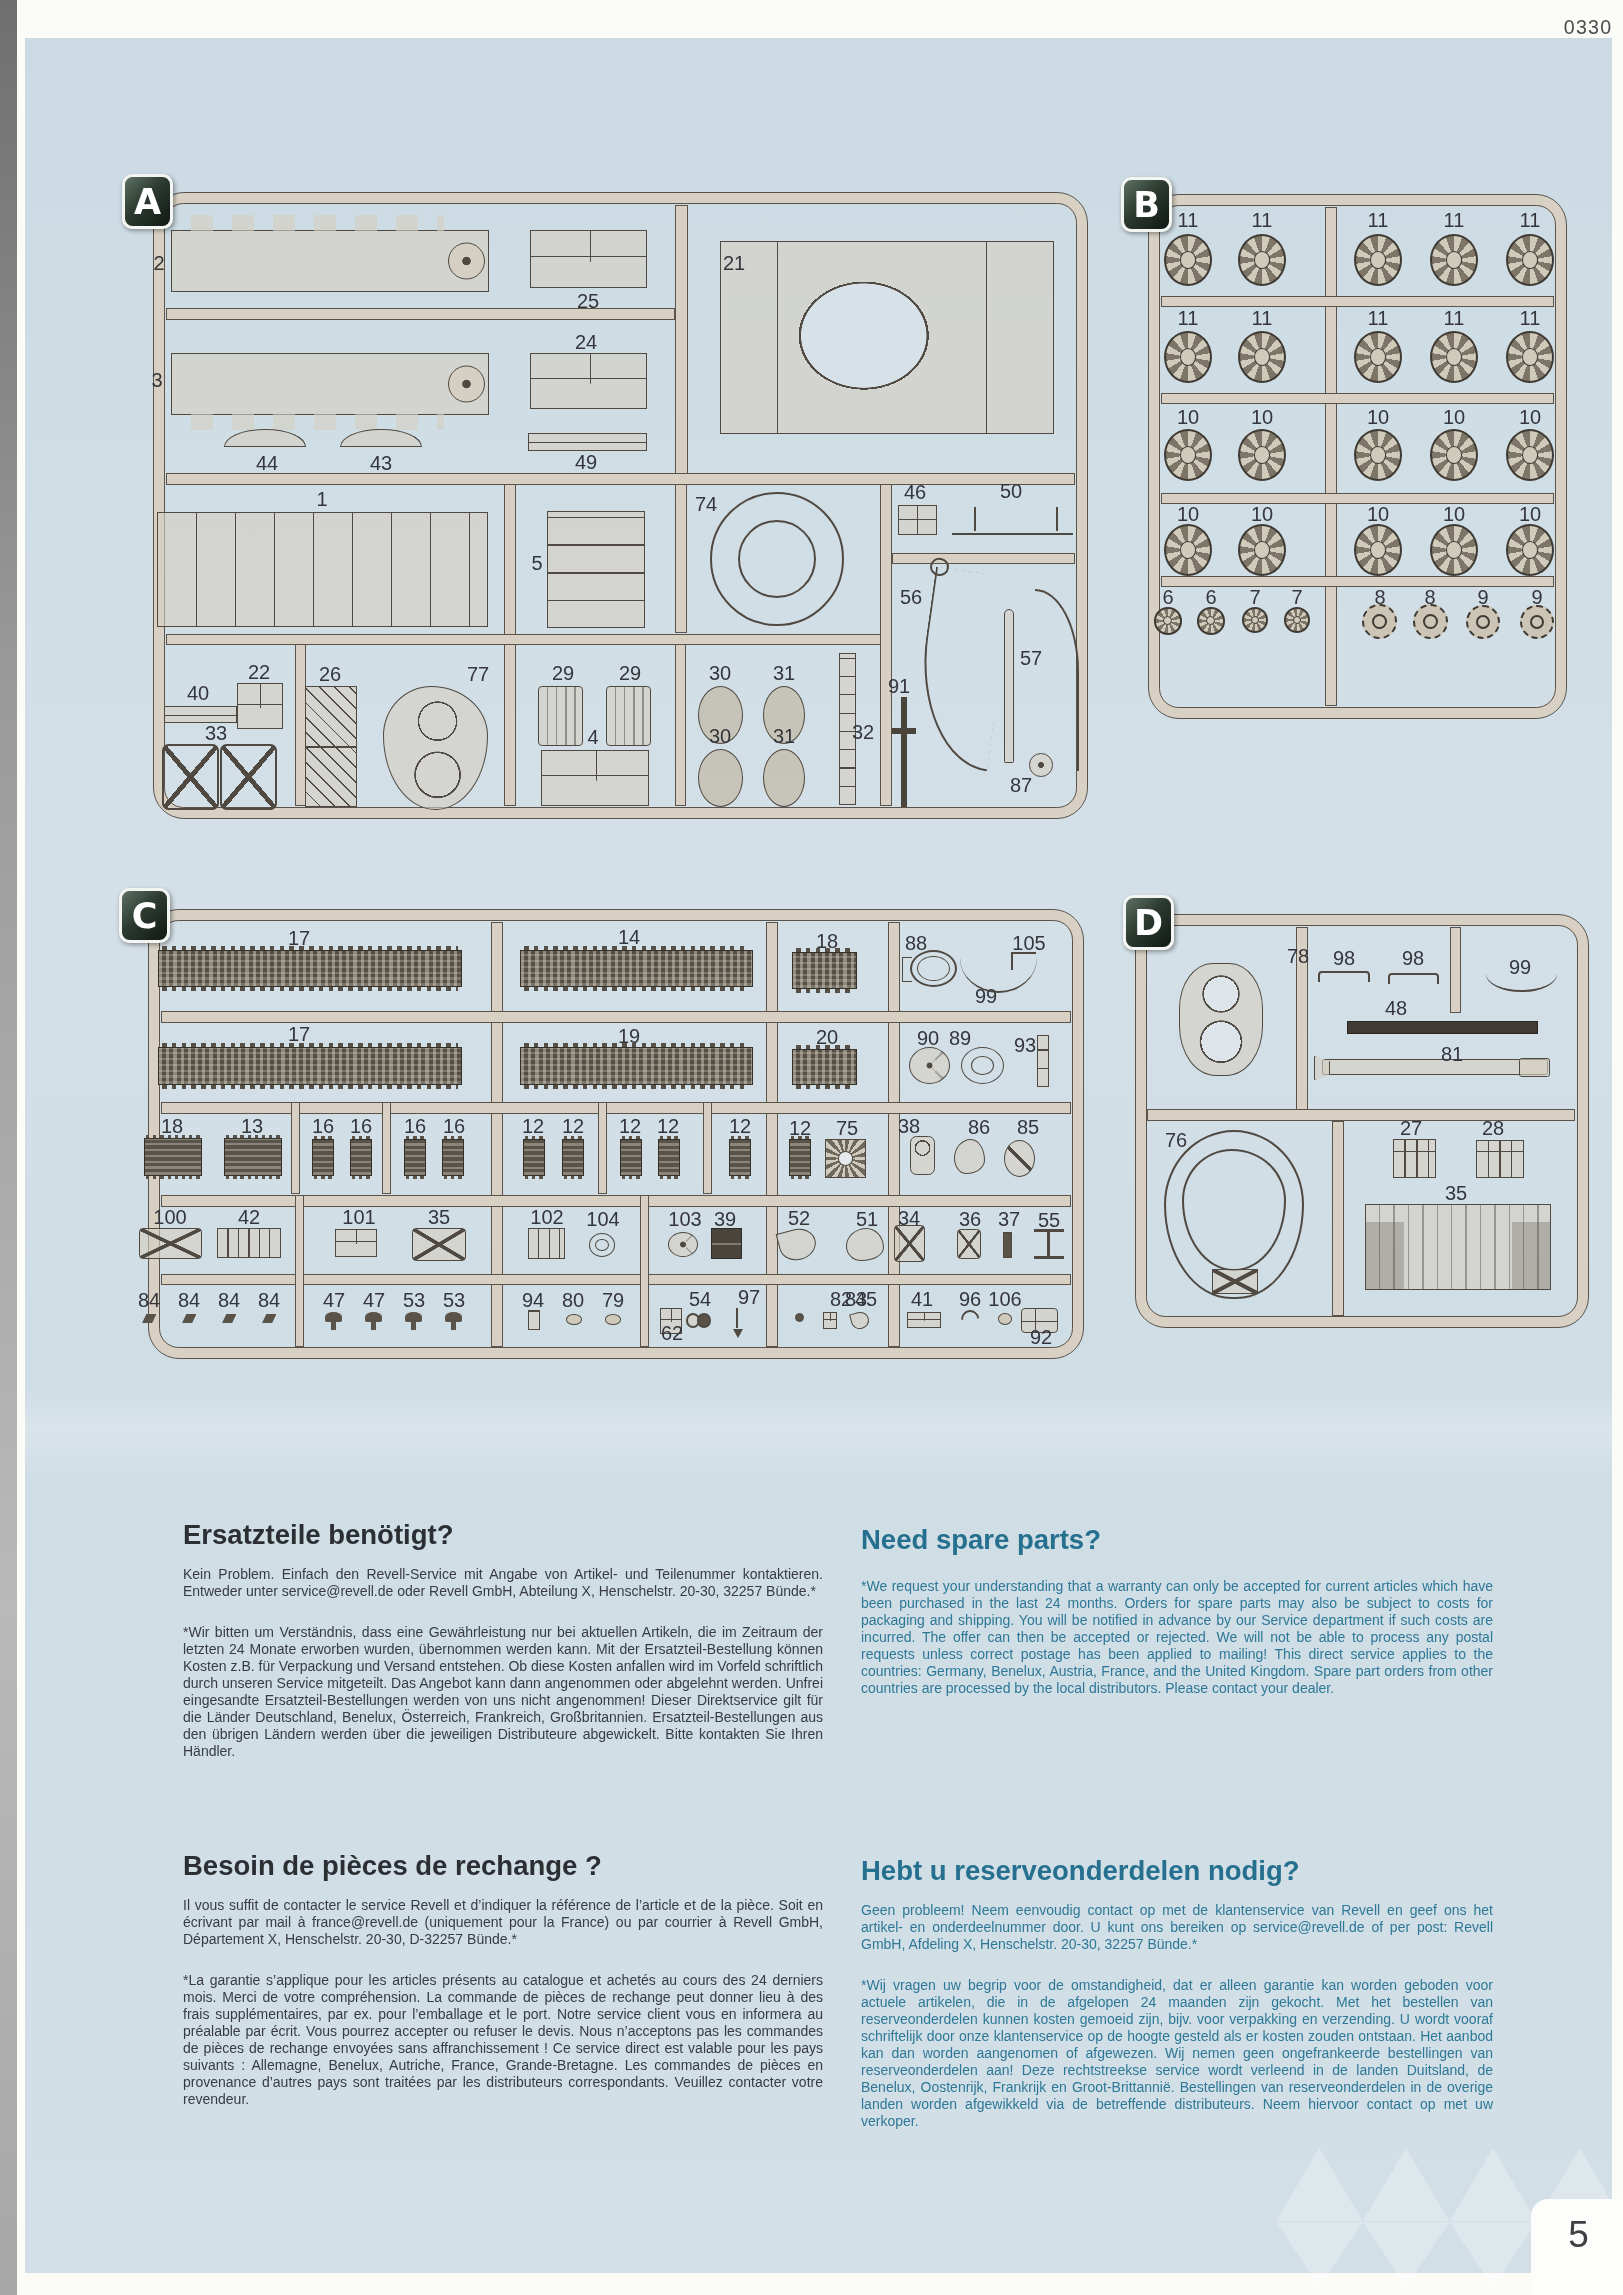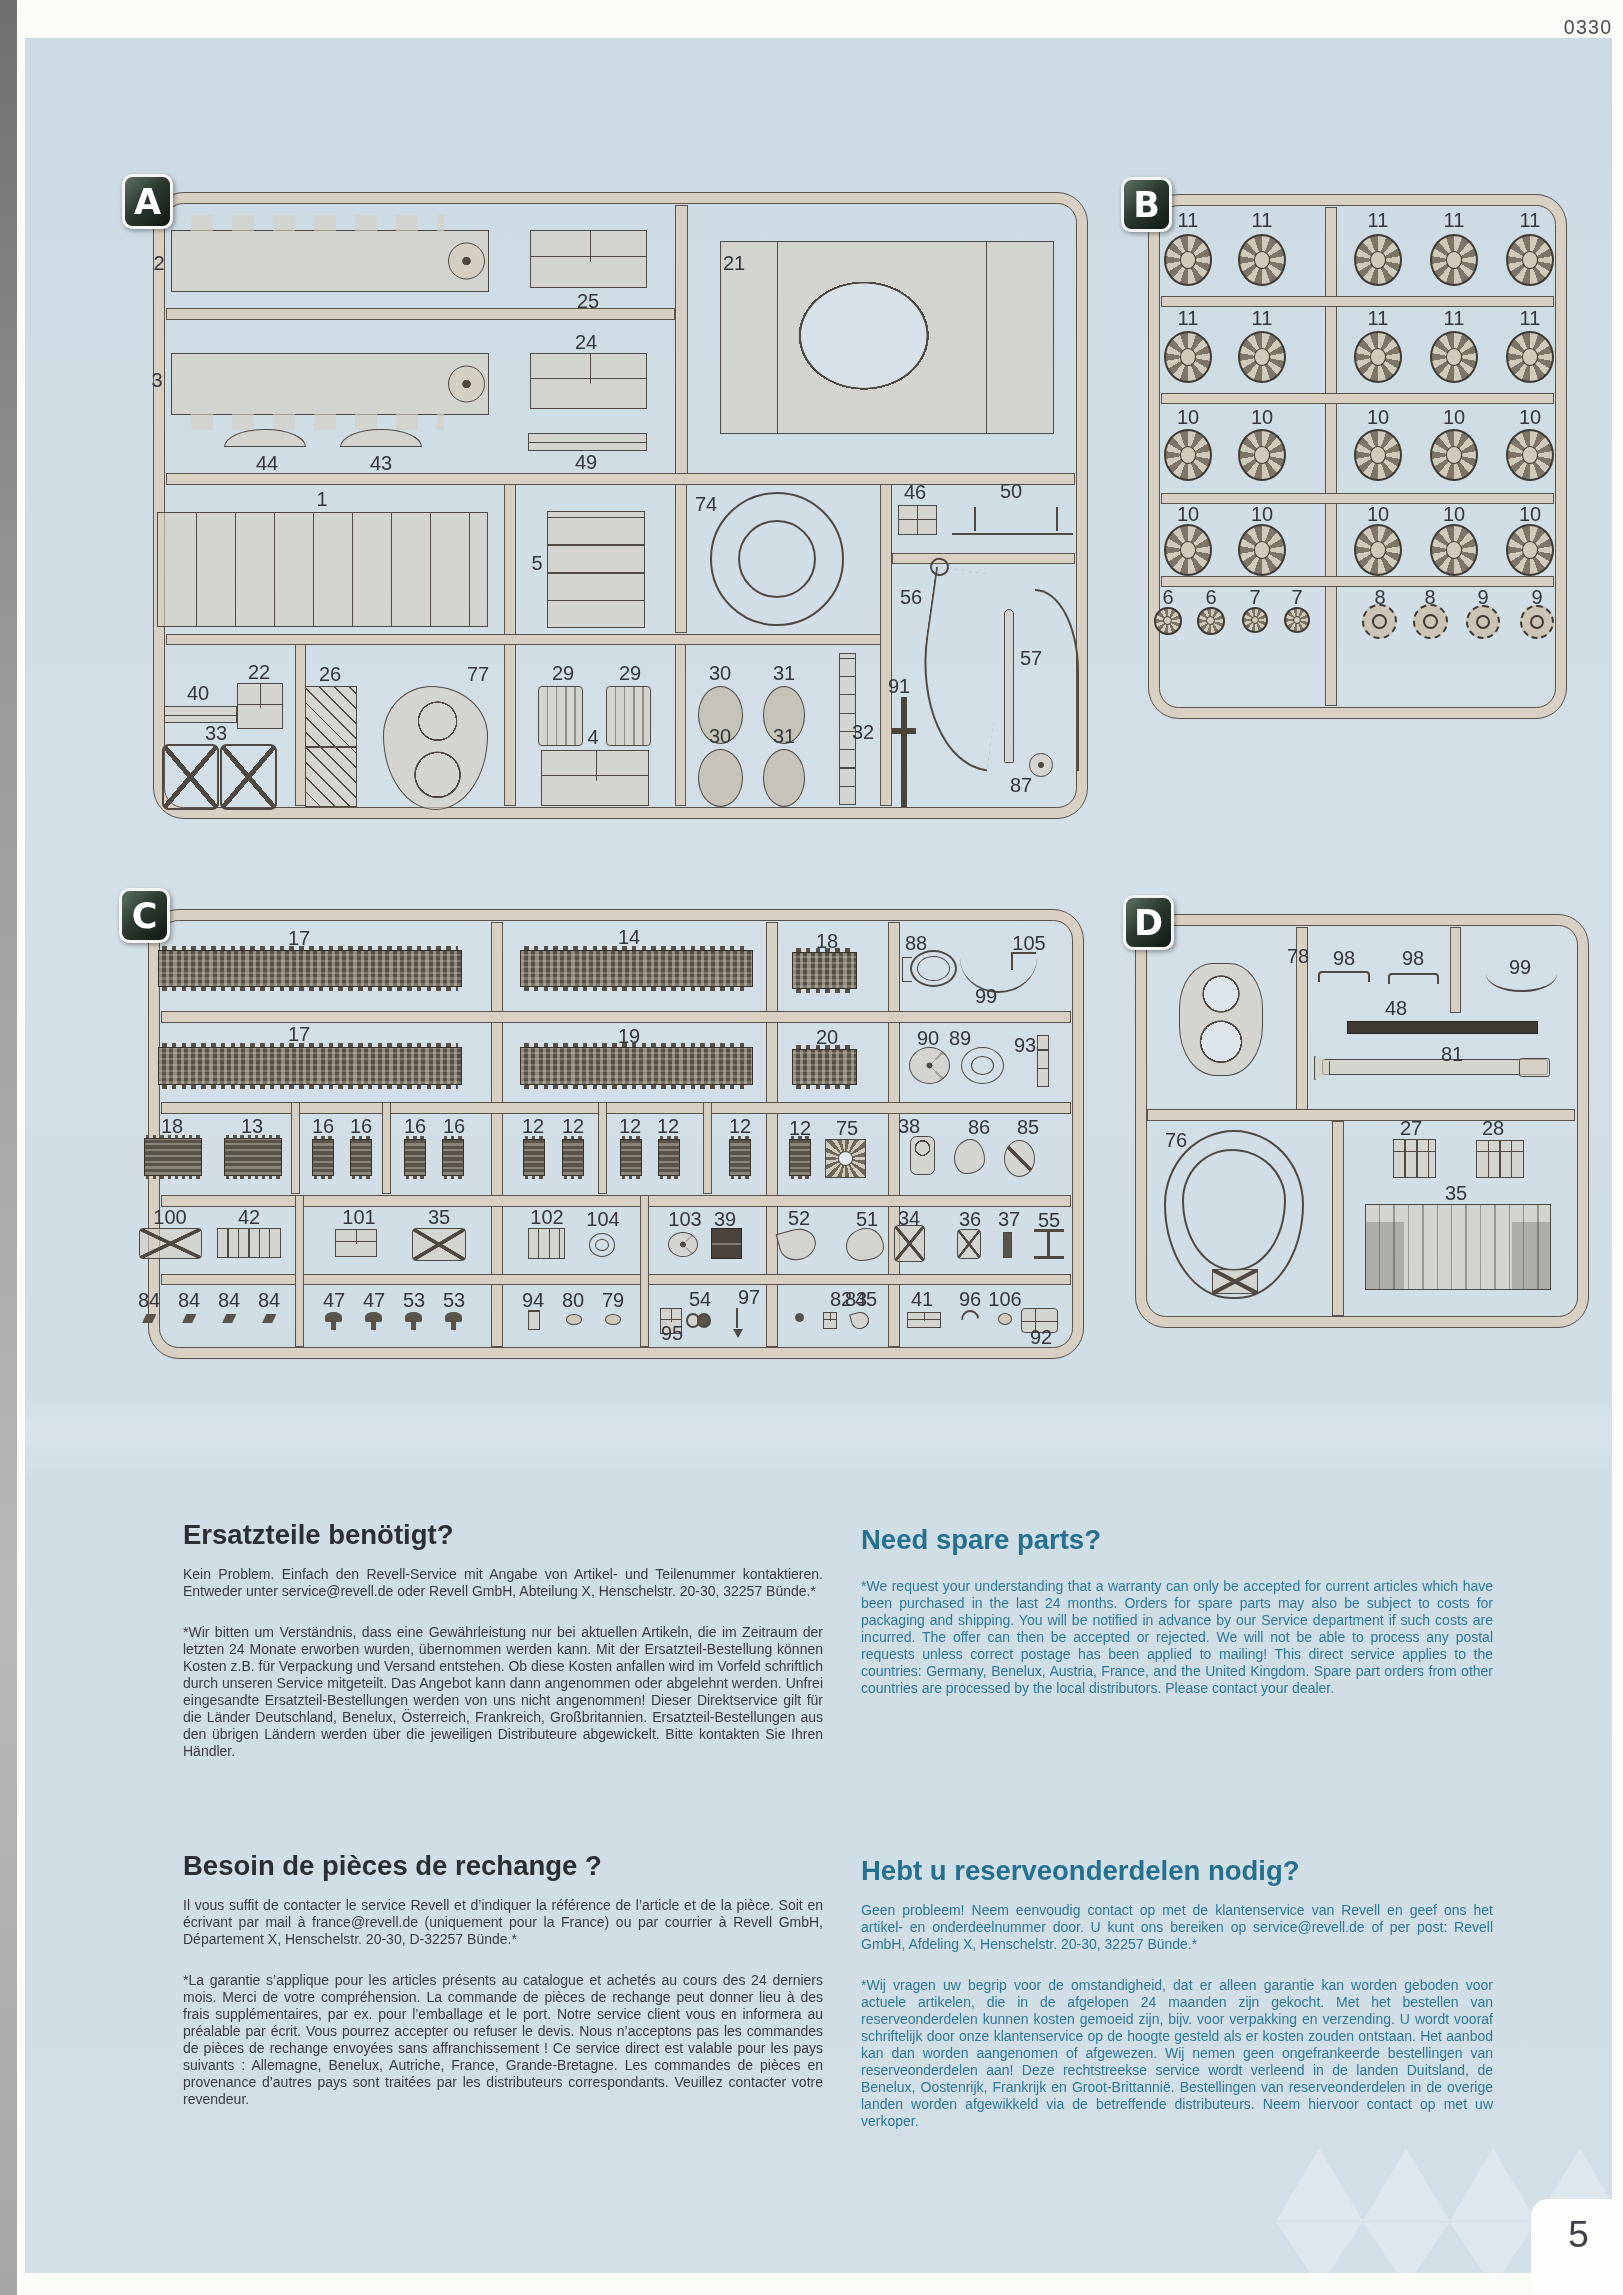--- a/index.html
+++ b/index.html
@@ -438,21 +438,21 @@
     <div class="part-num" style="left: 533px; top: 1300px;">94</div>
     <div class="glyph g-ovalsm" style="left: 566px; top: 1314px; width: 15.7px; height: 10.5px;"></div>
     <div class="part-num" style="left: 573px; top: 1300px;">80</div>
     <div class="glyph g-ovalsm" style="left: 605px; top: 1314px; width: 15.7px; height: 10.5px;"></div>
     <div class="part-num" style="left: 613px; top: 1300px;">79</div>
     <div class="glyph g-oo" style="left: 686px; top: 1313px; width: 25px; height: 10.5px;"></div>
     <div class="part-num" style="left: 700px; top: 1299px;">54</div>
     <div class="glyph g-arrowdn" style="left: 730px; top: 1308px; width: 13px; height: 30px;"></div>
     <div class="part-num" style="left: 749px; top: 1297px;">97</div>
     <div class="glyph g-panel" style="left: 660px; top: 1308px; width: 22px; height: 26px;"></div>
-    <div class="part-num" style="left: 672px; top: 1333px;">95</div>
+    <div class="part-num" style="left: 672px; top: 1333px;">62</div>
     <div class="glyph g-dot" style="left: 795px; top: 1313px; width: 9.2px; height: 9.2px;"></div>
     <div class="part-num" style="left: 841px; top: 1299px;">82</div>
     <div class="glyph g-panel" style="left: 823px; top: 1312px; width: 14.4px; height: 17px;"></div>
     <div class="part-num" style="left: 830px; top: 1299px; margin-left: 36px;">45</div>
     <div class="glyph g-halfdisc" style="left: 851px; top: 1312px; width: 18.3px; height: 17px;"></div>
     <div class="part-num" style="left: 856px; top: 1299px;">83</div>
     <div class="glyph g-panel" style="left: 907px; top: 1312px; width: 34px; height: 15.7px;"></div>
     <div class="part-num" style="left: 922px; top: 1299px;">41</div>
     <div class="glyph g-hook" style="left: 961px; top: 1310px; width: 18.3px; height: 18.3px;"></div>
     <div class="part-num" style="left: 970px; top: 1299px;">96</div>

